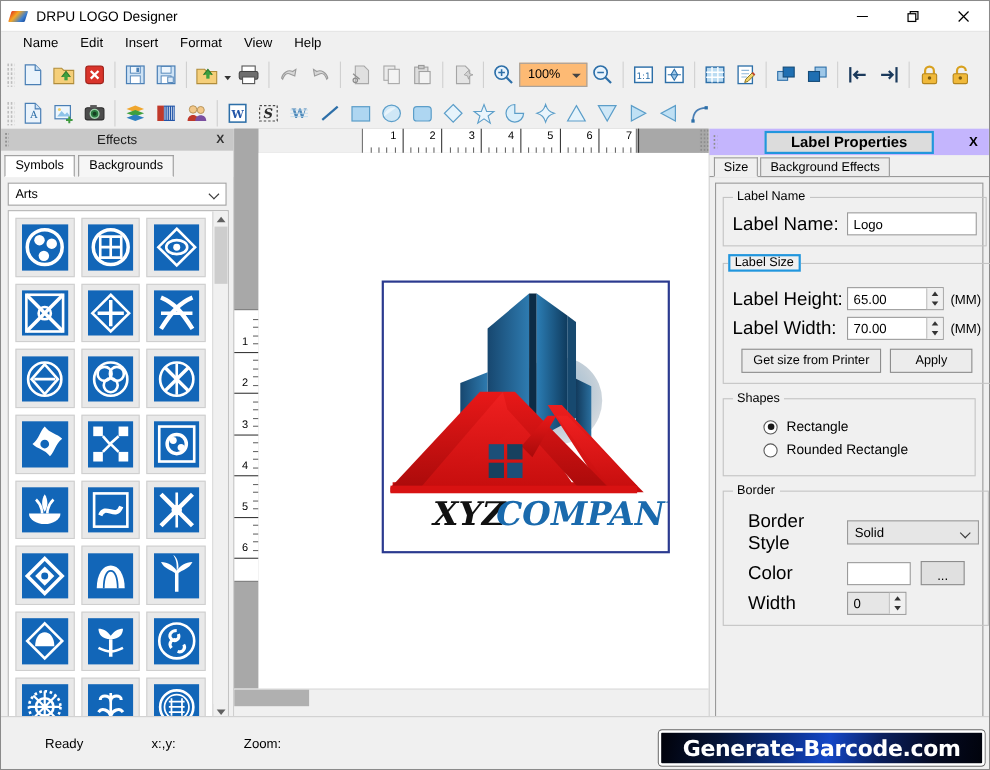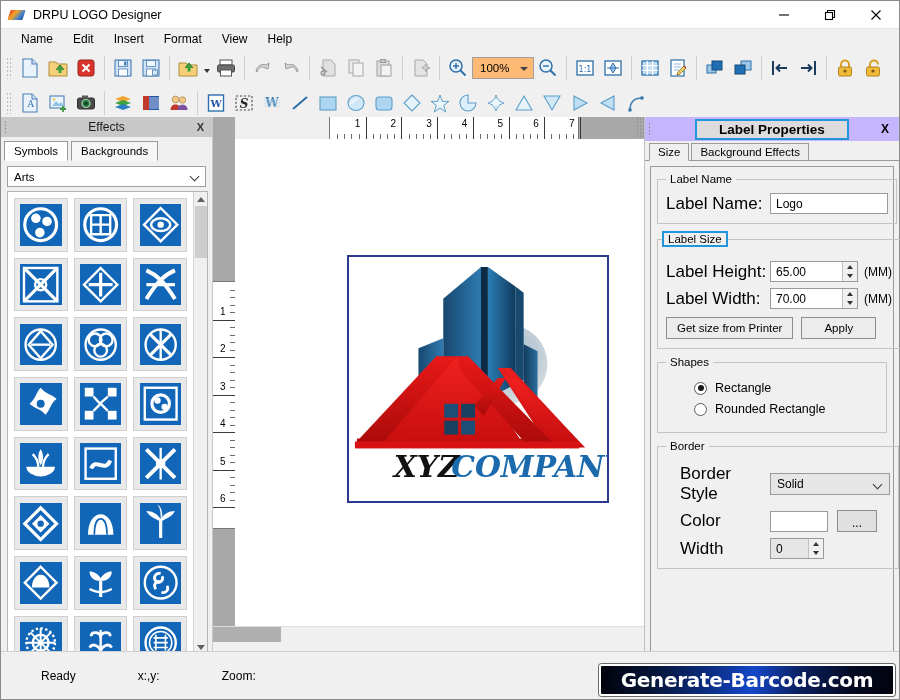--- a/index.html
+++ b/index.html
@@ -147,21 +147,21 @@
   .spin { display:flex; height:21px; border:1px solid #9a9a9a; background:#fff; }
   .spin .val { flex:1; display:flex; align-items:center; padding-left:5px; font-size:12px; }
   .spin .btns { width:15px; background:#f0f0f0; border-left:1px solid #c0c0c0;
                 display:flex; flex-direction:column; }
   .spin .btns i { flex:1; display:flex; align-items:center; justify-content:center; }
   .spin .btns i b { display:block; width:0;height:0;
                     border-left:3px solid transparent;border-right:3px solid transparent; }
   .spin .btns i.up b { border-bottom:4px solid #333; }
   .spin .btns i.dn b { border-top:4px solid #333; }
   .unit { font-size:12px; margin-left:6px; }
-  .btnrow { display:flex; gap:8px; margin-top:8px; }
+  .btnrow { display:flex; gap:8px; margin-top:8px; justify-content:center; }
   .pbtn { background:#ececec; border:1px solid #8d8d8d; font-size:11.5px;
           padding:4px 10px; }
   .radio-row { display:flex; align-items:center; margin:7px 0 7px 28px; }
   .radio { width:13px; height:13px; border:1px solid #5a5a5a; border-radius:50%;
            background:#fff; margin-right:8px; display:flex; align-items:center; justify-content:center; }
   .radio.on::after { content:""; width:6px; height:6px; border-radius:50%; background:#1a1a1a; }
   .radio-row .rl { font-size:12.5px; }
   .sel { height:22px; background:#e6e6e6; border:1px solid #9a9a9a; font-size:12px;
          display:flex; align-items:center; padding-left:6px; position:relative; }
   .sel .chev { position:absolute; right:8px; top:7px; width:7px;height:7px;

